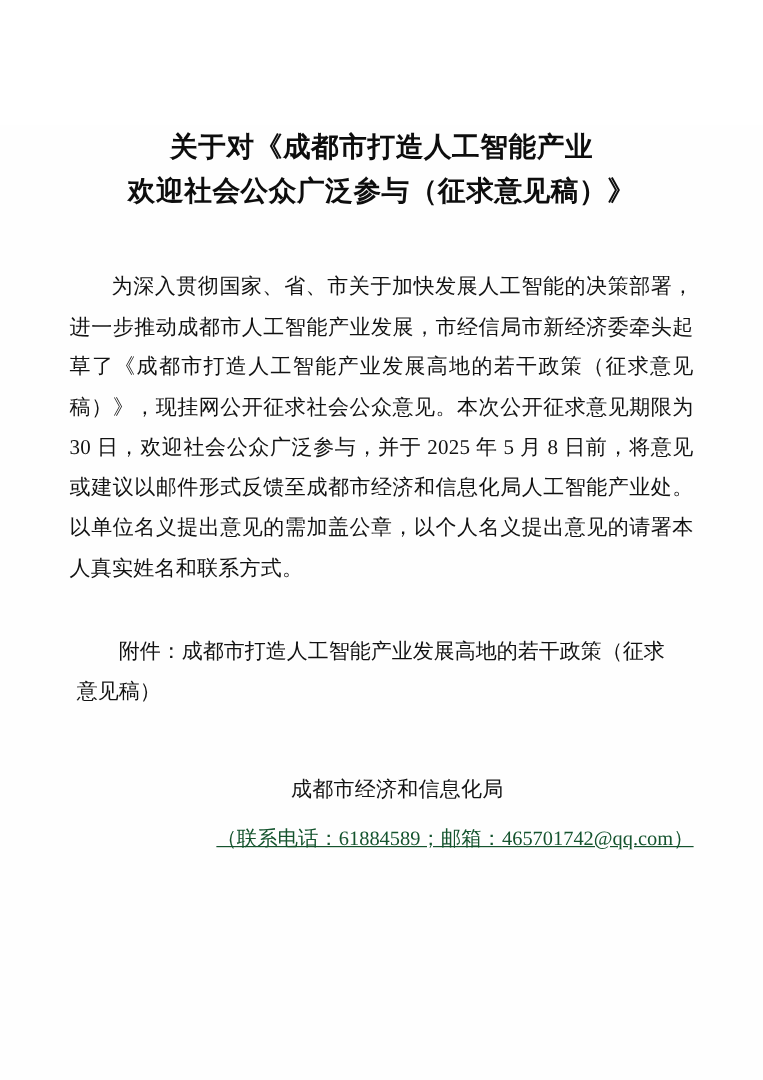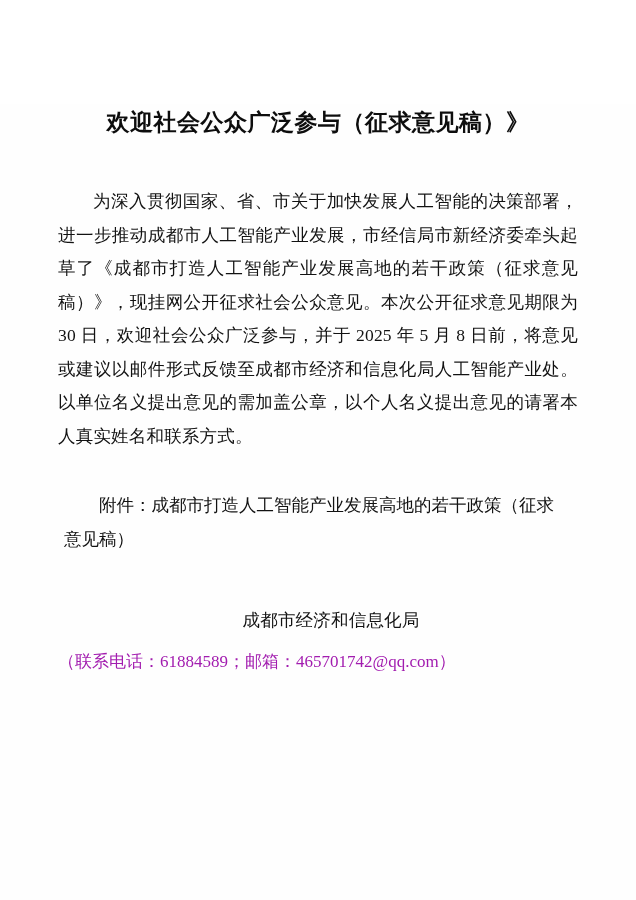--- a/index.html
+++ b/index.html
@@ -72,30 +72,32 @@
   .sig-line.org {
     padding-left: 26px;
   }
   .sig-line.date {
     padding-left: 26px;
   }
   .contact {
     margin-top: 8px;
     font-size: 17px;
     line-height: 33px;
-    text-align: left;
-    color: #a21caf;
+    text-align: right;
+    color: #14532d;
+    text-decoration: underline;
   }
 </style>
 </head>
 <body>
 
 <div class="page">
 
   <div class="title-block">
+    <div class="title-line">关于对《成都市打造人工智能产业</div>
     <div class="title-line">欢迎社会公众广泛参与（征求意见稿）》</div>
   </div>
 
   <div class="body-block">
     <p class="para indent">为深入贯彻国家、省、市关于加快发展人工智能的决策部署，进一步推动成都市人工智能产业发展，市经信局市新经济委牵头起草了《成都市打造人工智能产业发展高地的若干政策（征求意见稿）》，现挂网公开征求社会公众意见。本次公开征求意见期限为 30 日，欢迎社会公众广泛参与，并于 2025 年 5 月 8 日前，将意见或建议以邮件形式反馈至成都市经济和信息化局人工智能产业处。以单位名义提出意见的需加盖公章，以个人名义提出意见的请署本人真实姓名和联系方式。</p>
   </div>
 
   <div class="attachment-block">
     <p class="attachment">附件：成都市打造人工智能产业发展高地的若干政策（征求意见稿）</p>
   </div>

